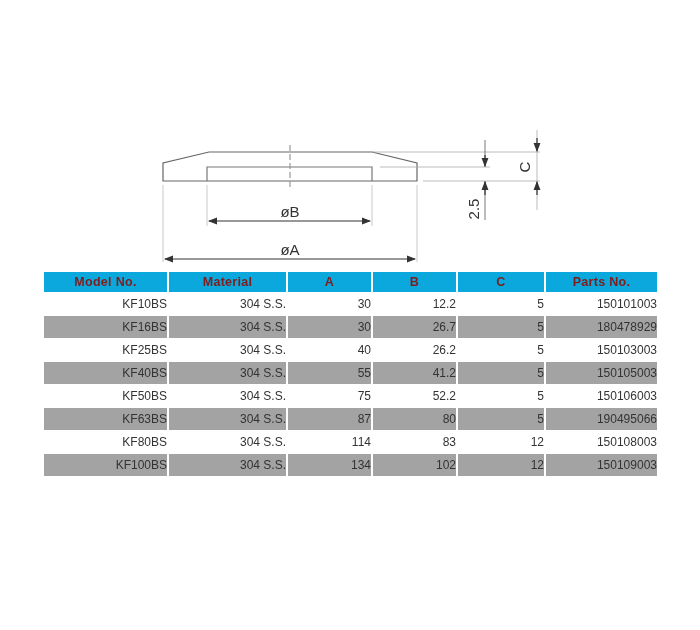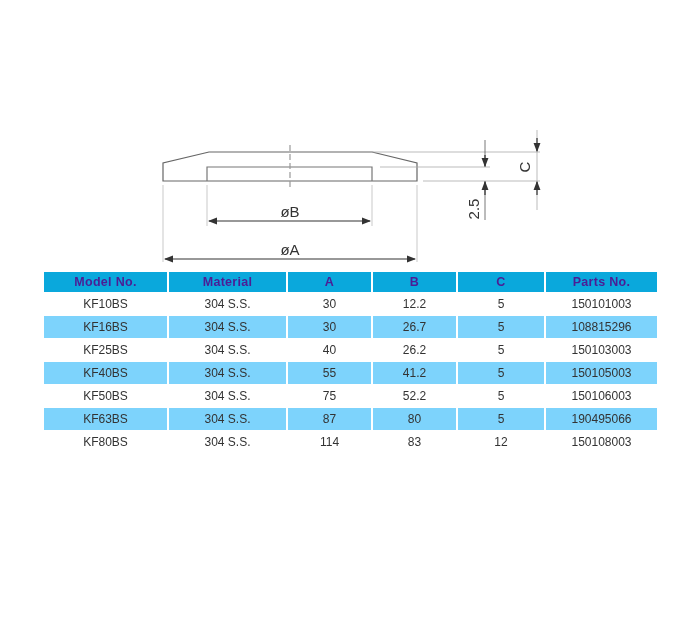--- a/index.html
+++ b/index.html
@@ -1,24 +1,24 @@
 <!DOCTYPE html>
 <html><head>
 <meta charset="utf-8">
 <style>
   html, body { margin:0; padding:0; background:#ffffff; }
   body { width:700px; height:630px; position:relative; overflow:hidden; font-family:"Liberation Sans", sans-serif; }
   #drawing { position:absolute; left:0; top:0; }
   .dim-label { font-family:"Liberation Sans", sans-serif; font-size:15px; fill:#333; }
   table.spec { position:absolute; left:44px; top:272px; width:613px; border-collapse:collapse; table-layout:fixed; font-size:12px; color:#333; }
-  table.spec th { background:#0aa8dc; color:#4c1d95; font-weight:bold; height:20px; padding:0; border-right:2px solid #ffffff; letter-spacing:0.3px; font-size:12.5px; }
+  table.spec th { background:#0aa8dc; color:#7f1d1d; font-weight:bold; height:20px; padding:0; border-right:2px solid #ffffff; letter-spacing:0.3px; font-size:12.5px; }
   table.spec th:last-child { border-right:none; }
-  table.spec td { height:22px; padding:0; text-align:center; border-right:2px solid #ffffff; }
+  table.spec td { height:22px; padding:0; text-align:right; border-right:2px solid #ffffff; }
   table.spec td:last-child { border-right:none; }
-  table.spec tr.alt td { background:#7dd3fc; }
+  table.spec tr.alt td { background:#a3a3a3; }
   table.spec tr.r td { border-top:1px solid #ffffff; }
 </style>
 </head>
 <body>
 
 <svg id="drawing" width="700" height="270" viewBox="0 0 700 270">
   <defs>
     <marker id="arr" markerWidth="8" markerHeight="6" refX="7" refY="3" orient="auto">
       <path d="M0,0 L8,3 L0,6 z" fill="#333"></path>
     </marker>
@@ -88,21 +88,21 @@
       <td>12.2</td>
       <td>5</td>
       <td>150101003</td>
     </tr>
     <tr class="r alt">
       <td>KF16BS</td>
       <td>304 S.S.</td>
       <td>30</td>
       <td>26.7</td>
       <td>5</td>
-      <td>108815296</td>
+      <td>180478929</td>
     </tr>
     <tr class="r">
       <td>KF25BS</td>
       <td>304 S.S.</td>
       <td>40</td>
       <td>26.2</td>
       <td>5</td>
       <td>150103003</td>
     </tr>
     <tr class="r alt">
@@ -130,14 +130,22 @@
       <td>190495066</td>
     </tr>
     <tr class="r">
       <td>KF80BS</td>
       <td>304 S.S.</td>
       <td>114</td>
       <td>83</td>
       <td>12</td>
       <td>150108003</td>
     </tr>
+    <tr class="r alt">
+      <td>KF100BS</td>
+      <td>304 S.S.</td>
+      <td>134</td>
+      <td>102</td>
+      <td>12</td>
+      <td>150109003</td>
+    </tr>
   </tbody>
 </table>
 
 </body></html>

